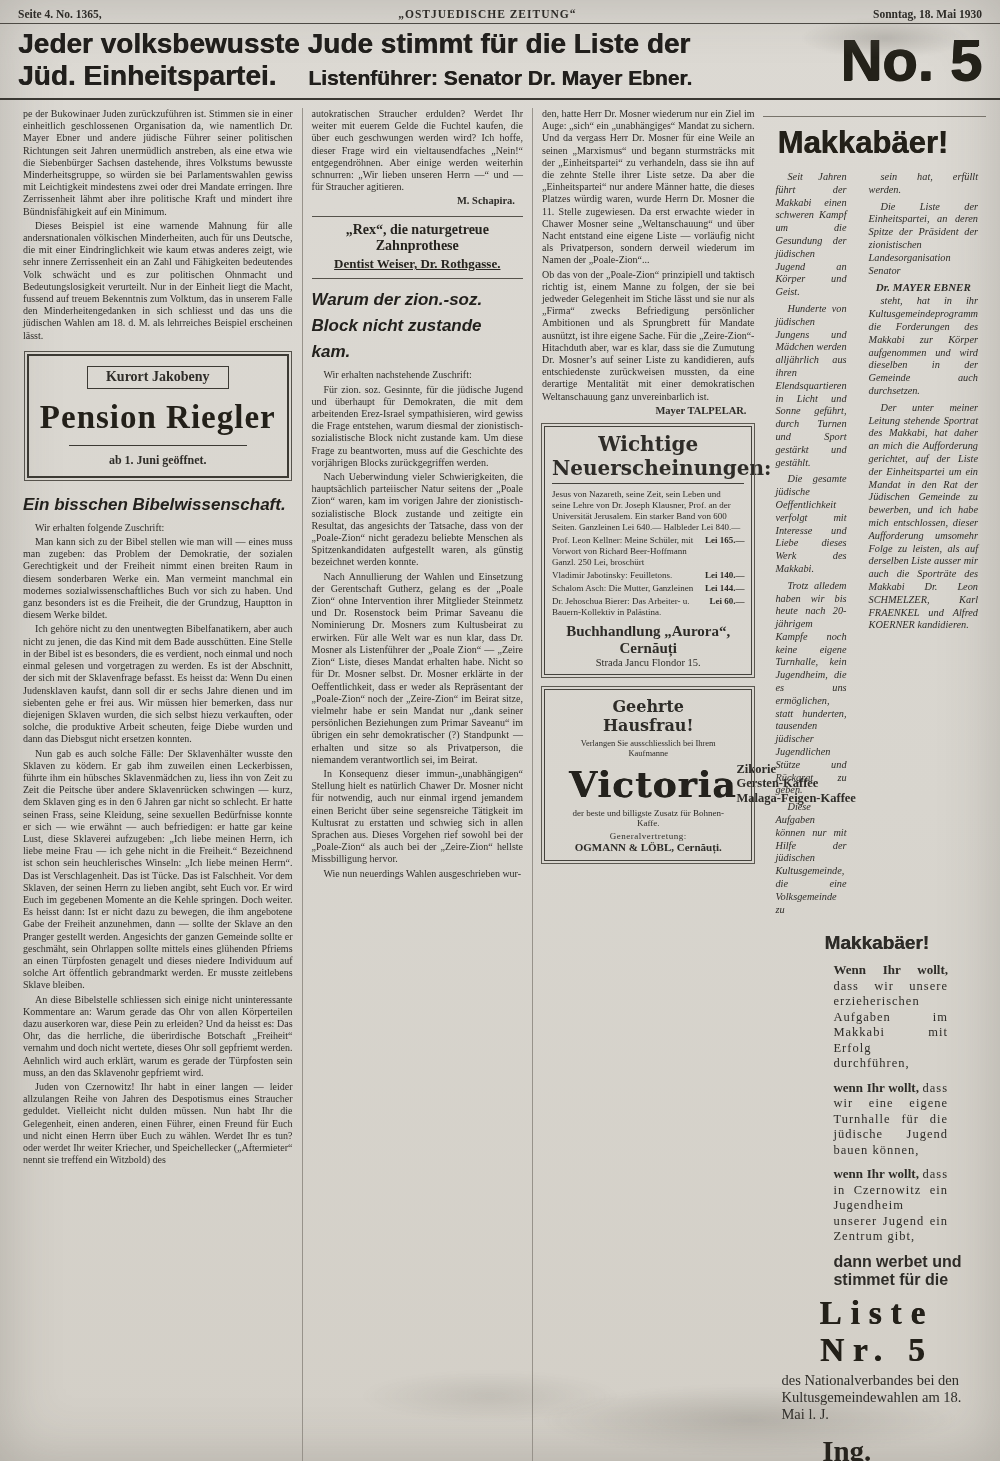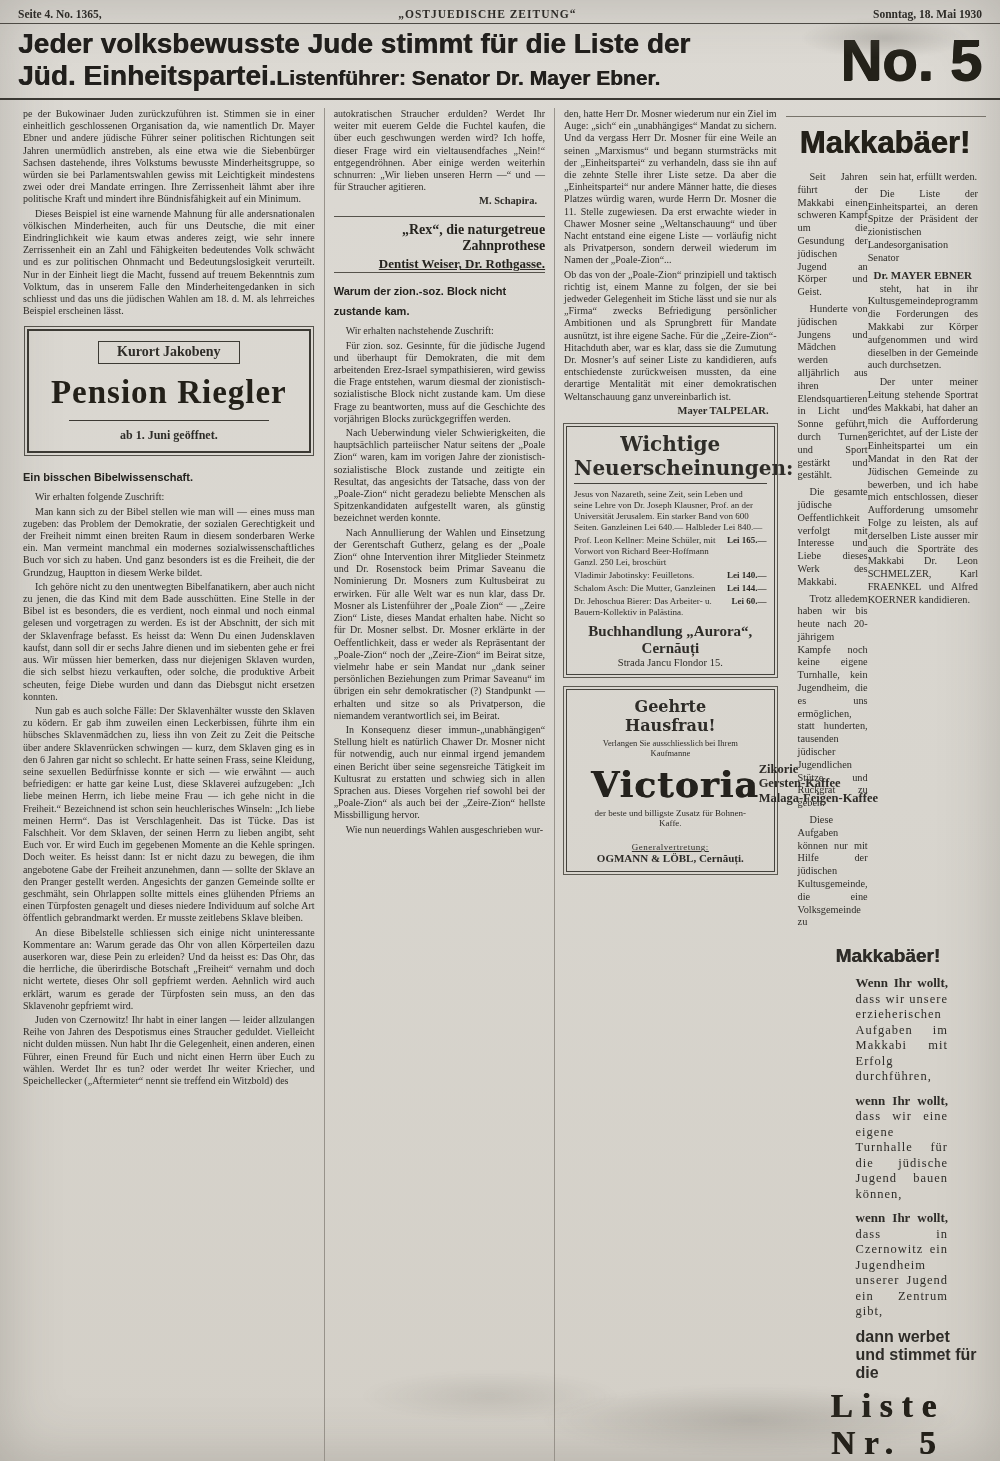--- a/index.html
+++ b/index.html
@@ -14,51 +14,51 @@
   .stain2{bottom:6px;right:40px;width:420px;height:70px;background:radial-gradient(ellipse,rgba(80,76,68,.22),transparent 70%);filter:blur(2px);}
   .stain3{bottom:40px;left:360px;width:260px;height:50px;background:radial-gradient(ellipse,rgba(90,86,78,.14),transparent 70%);filter:blur(2px);}
 
   .masthead{display:flex;justify-content:space-between;align-items:baseline;
     padding:8px 18px 3px;border-bottom:1px solid #4d4a44;font-size:11.5px;font-weight:bold;}
   .mh-center{letter-spacing:1px;}
 
   .banner{display:flex;align-items:center;padding:4px 18px 6px;border-bottom:2px solid #3a3833;}
   .banner-text{flex:1;font-family:"Liberation Sans",sans-serif;font-weight:bold;color:#211f1c;}
   .b-l1{font-size:28px;line-height:32px;white-space:nowrap;text-shadow:.5px 0 0 currentColor;}
-  .b-l2{display:flex;align-items:baseline;gap:0;white-space:nowrap;}
+  .b-l2{display:flex;align-items:baseline;gap:32px;white-space:nowrap;}
   .b-main{font-size:28px;line-height:32px;text-shadow:.5px 0 0 currentColor;}
   .b-sub{font-size:21px;text-shadow:.4px 0 0 currentColor;}
   .banner-no{width:180px;text-align:right;font-family:"Liberation Sans",sans-serif;
     font-weight:bold;font-size:58px;line-height:58px;color:#232119;
     text-shadow:1px 0 0 currentColor,0 1px 0 currentColor;}
 
   .content{display:flex;padding:8px 14px 0;}
   .col{padding:0 9px;box-sizing:border-box;}
   .col1{width:330px;border-right:1px solid #97928a;}
   .right-wrap{flex:1;display:flex;flex-direction:row;}
   .top-row{display:flex;}
   .col2{width:50%;border-right:1px solid #97928a;}
   .col3{width:50%;}
 
   p.body{font-size:10px;line-height:12.2px;text-align:justify;text-indent:12px;
     margin:0 0 2px;overflow-wrap:break-word;hyphens:auto;}
   p.noindent{text-indent:0;}
   .sig{text-align:right;font-weight:bold;font-size:10.5px;margin:2px 8px 5px 0;}
-  .art-head{font-family:"Liberation Sans",sans-serif;font-weight:bold;font-size:11px;
-    line-height:20px;margin:7px 0 4px;color:#23211d;}
+  .art-head{font-family:"Liberation Sans",sans-serif;font-weight:bold;font-size:17px;
+    line-height:26px;margin:7px 0 4px;color:#23211d;font-style:italic;}
 
   .ad-pension{border:2px solid #3c3a34;outline:1px solid #55524b;outline-offset:2px;
     margin:12px 4px 14px;padding:10px 6px 8px;text-align:center;}
   .kurort{display:inline-block;font-weight:bold;font-size:14px;padding:2px 18px 3px;border:1px solid #3c3a34;}
   .p-title{font-size:33px;font-weight:bold;letter-spacing:1px;margin:10px 0 9px;color:#232019;}
   .p-rule{border-top:1px solid #3c3a34;margin:0 34px 7px;}
   .p-open{font-weight:bold;font-size:12px;}
 
-  .ad-rex{border-top:1px solid #55524b;border-bottom:1px solid #55524b;text-align:right;
-    padding:5px 0 0;margin:10px 0 8px;font-weight:bold;color:#26241f;}
+  .ad-rex{border-top:1px solid #55524b;border-bottom:1px solid #55524b;text-align:center;
+    padding:5px 0 6px;margin:10px 0 8px;font-weight:bold;color:#26241f;}
   .rex1{font-size:14px;}
   .rex2{font-size:13px;text-decoration:underline;margin-top:2px;}
 
   .box-books{border:1px solid #44423c;outline:1px solid #5b5850;outline-offset:2px;
     margin:10px 2px 14px;padding:5px 7px 6px;}
   .bb-title{font-size:20px;text-align:center;font-weight:bold;border-bottom:1px solid #44423c;
     padding-bottom:3px;margin-bottom:5px;font-family:"DejaVu Serif",serif;}
   .bb-item{display:flex;font-size:9px;line-height:11px;margin:0 0 2px;text-align:left;}
   .bb-text{flex:1;padding-right:4px;}
   .bb-price{white-space:nowrap;font-weight:bold;}
@@ -67,27 +67,27 @@
 
   .box-victoria{border:1px solid #44423c;outline:1px solid #5b5850;outline-offset:2px;
     margin:12px 2px 8px;padding:7px 24px;text-align:center;}
   .bv-title{font-size:16px;font-weight:bold;font-family:"DejaVu Serif",serif;}
   .bv-sub{font-size:8.5px;margin:3px 0 4px;}
   .brand-row{display:flex;align-items:center;margin:2px 0 3px;}
   .bv-brand{flex:1;text-align:left;font-size:36px;font-weight:bold;letter-spacing:1px;
     font-family:"DejaVu Serif",serif;color:#24221d;text-shadow:.6px 0 0 currentColor;}
   .bv-prods{text-align:left;font-weight:bold;font-size:12.5px;line-height:14.5px;white-space:nowrap;font-family:Liberation Serif, serif;}
   .bv-note{font-size:9px;margin-top:3px;}
-  .bv-gen{font-size:9px;margin-top:14px;letter-spacing:.5px;text-decoration:underline;}
+  .bv-gen{font-size:9px;margin-top:3px;letter-spacing:.5px;}
   .bv-firm{font-size:11px;font-weight:bold;}
 
   .makk{border-top:1px solid #77736a;margin:8px 0 0;padding:8px 8px 0 12px;}
   .makk-head{font-family:"Liberation Sans",sans-serif;font-weight:bold;font-size:31px;
     margin:0 0 10px 2px;color:#232019;text-shadow:.6px 0 0 currentColor;}
-  .makk-cols{display:flex;}
+  .makk-cols{display:flex;gap:22px;font-style:italic;}
   .mc{flex:1;}
   p.mbody{font-size:10.3px;line-height:12.8px;text-align:justify;text-indent:12px;
     margin:0 0 4px;hyphens:auto;}
   .ebner{text-align:center;font-weight:bold;font-size:11px;margin:1px 0 2px;}
   .makk-sub{text-align:center;font-size:19px;font-weight:bold;font-family:"Liberation Sans",sans-serif;
     margin:12px 0 8px;text-shadow:.4px 0 0 currentColor;}
   .appeal{font-size:12.5px;line-height:15.5px;margin:2px 30px 8px 58px;text-align:justify;}
   .appeal strong{font-size:13px;}
   .appeal .sp{letter-spacing:1px;}
   .dann{font-weight:bold;font-size:16px;font-family:"Liberation Sans",sans-serif;margin:8px 0 4px 58px;}

